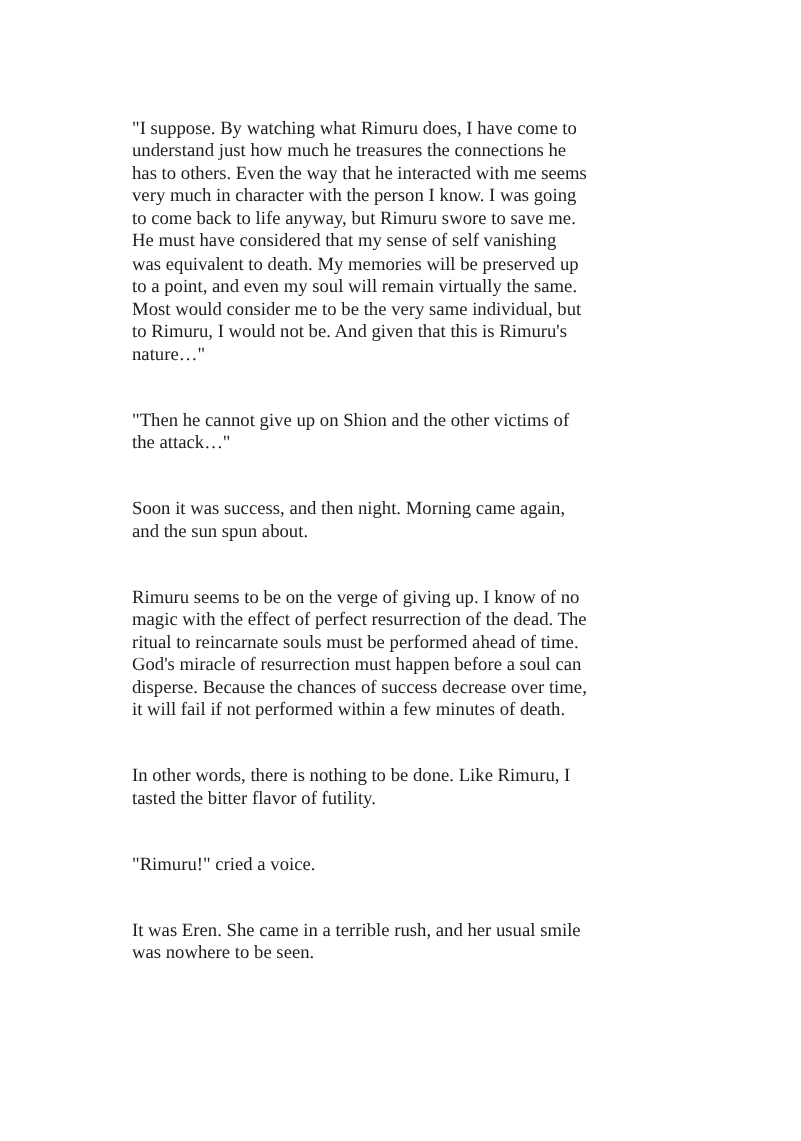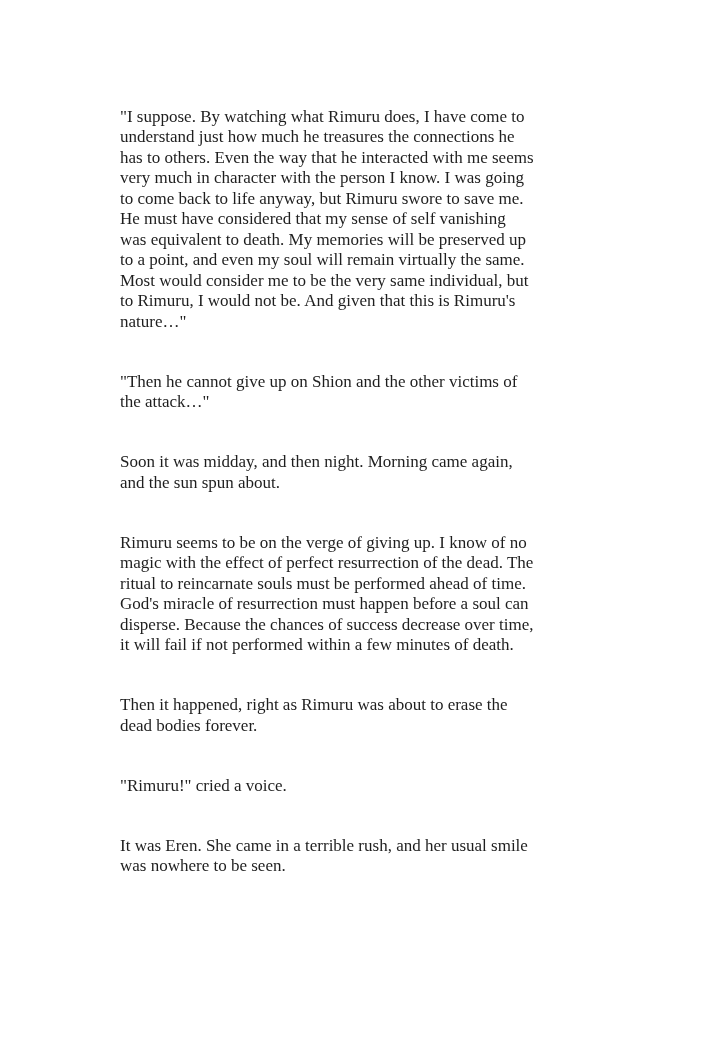--- a/index.html
+++ b/index.html
@@ -45,29 +45,29 @@
 very much in character with the person I know. I was going
 to come back to life anyway, but Rimuru swore to save me.
 He must have considered that my sense of self vanishing
 was equivalent to death. My memories will be preserved up
 to a point, and even my soul will remain virtually the same.
 Most would consider me to be the very same individual, but
 to Rimuru, I would not be. And given that this is Rimuru's
 nature…"</p>
     <p>"Then he cannot give up on Shion and the other victims of
 the attack…"</p>
-    <p>Soon it was midday, and then night. Morning came again,
+    <p>Soon it was success, and then night. Morning came again,
 and the sun spun about.</p>
     <p>Rimuru seems to be on the verge of giving up. I know of no
 magic with the effect of perfect resurrection of the dead. The
 ritual to reincarnate souls must be performed ahead of time.
 God's miracle of resurrection must happen before a soul can
 disperse. Because the chances of success decrease over time,
 it will fail if not performed within a few minutes of death.</p>
-    <p>Then it happened, right as Rimuru was about to erase the
-dead bodies forever.</p>
+    <p>In other words, there is nothing to be done. Like Rimuru, I
+tasted the bitter flavor of futility.</p>
     <p>"Rimuru!" cried a voice.</p>
     <p>It was Eren. She came in a terrible rush, and her usual smile
 was nowhere to be seen.</p>
     
     
   </div>
 </div>
 
 </body></html>

